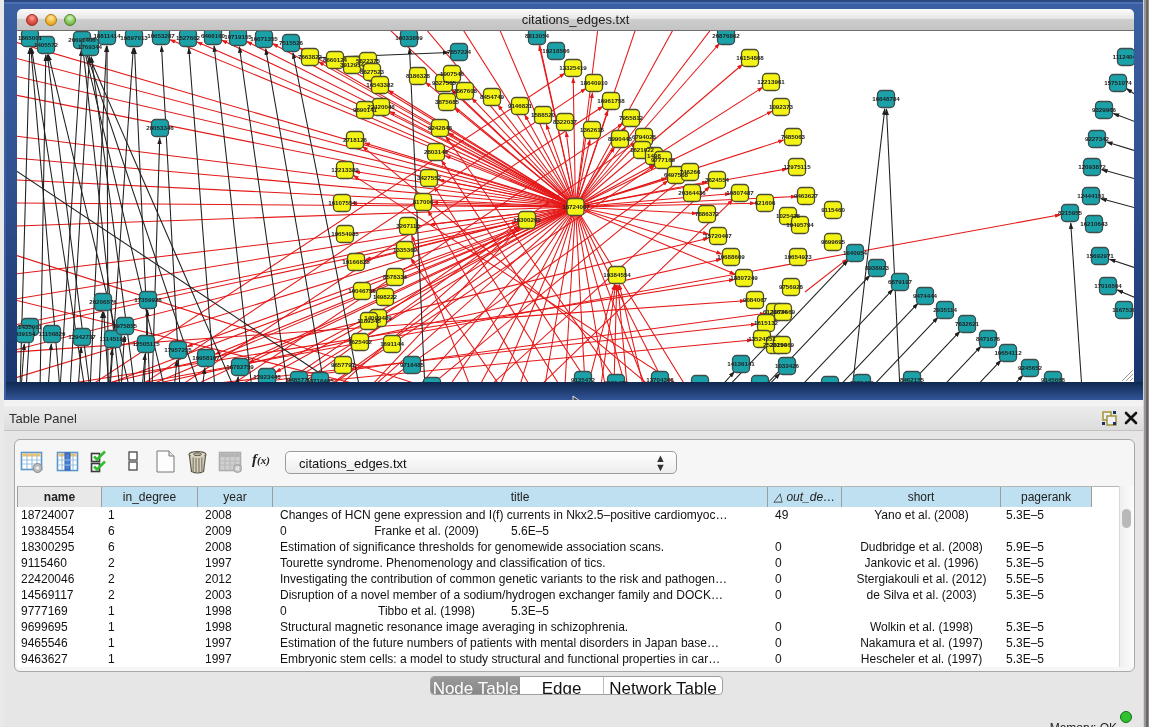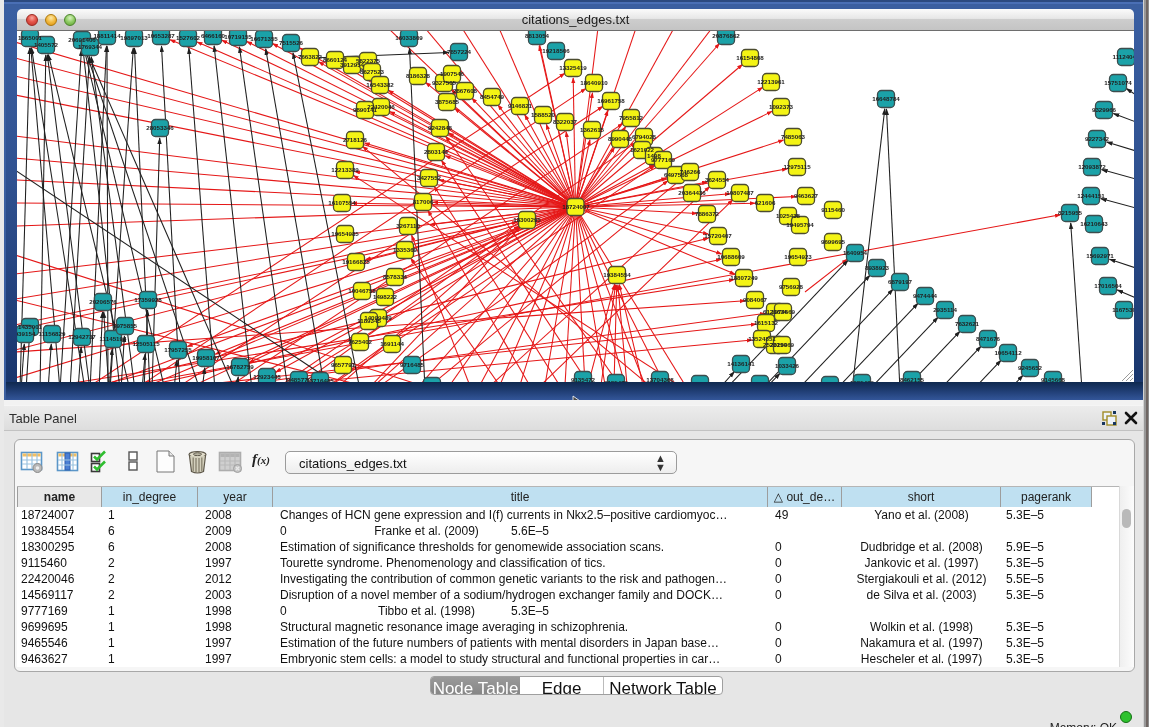--- a/index.html
+++ b/index.html
@@ -46,21 +46,21 @@
 .ticon { position:absolute; top:9px; }
 #combo { position:absolute; left:271px; top:10px; width:392px; height:23px; background:linear-gradient(to bottom,#ffffff,#ededed); border:1px solid #9b9b9b; border-radius:5px; }
 #combo .ct { position:absolute; left:13px; top:4px; font-size:13px; color:#111; }
 #combo .ar { position:absolute; right:10px; top:2px; font-size:11px; color:#333; line-height:9px; text-align:center; }
 
 
 #thead { left:17px; top:486px; width:1075px; height:21px; display:flex; font-size:12px; color:#222; border-top:1px solid #b5b5b5; }
 #thead div { border-right:1px solid #9d9d9d; border-bottom:1px solid #9d9d9d; background:#bfe0f1; text-align:center; padding-top:3px; height:21px; }
 #thead .h0 { width:85px; background:#e8e8e8; border-left:1px solid #9d9d9d;font-weight:bold; }
 #thead .h1 { width:96px; } #thead .h2 { width:75px;text-align:center; } #thead .h3 { width:495px; }
-#thead .h4 { width:74px; } #thead .h5 { width:159px; } #thead .h6 { width:91px; }
+#thead .h4 { width:74px;font-style:italic; } #thead .h5 { width:159px; } #thead .h6 { width:91px; }
 #tbody { left:17px; top:507px; width:1102px; height:160px; background:#fff; font-size:12px; color:#111; }
 .tr { display:flex; height:16px; line-height:16px; white-space:nowrap; }
 .tr div { overflow:hidden; }
 .c0 { width:85px; padding-left:4px; } .c1 { width:96px; padding-left:6px; }
 .c2 { width:75px; padding-left:7px; } .c3 { width:495px; padding-left:7px; }
 .c4 { width:74px; padding-left:7px; } .c5 { width:159px; text-align:center; }
 .c6 { width:91px; padding-left:5px; }
 #tfill { left:1092px; top:486px; width:27px; height:181px; background:#fff; border-top:1px solid #b5b5b5; }
 #sbar { left:1119px; top:486px; width:15px; height:181px; background:linear-gradient(to right,#efefef,#fcfcfc); border-left:1px solid #d9d9d9; }
 #sthumb { left:1122px; top:509px; width:9px; height:19px; background:#b9b9b9; border-radius:5px; }
@@ -719,21 +719,21 @@
         <div class="c4">0</div>
         <div class="c5">Dudbridge et al. (2008)</div>
         <div class="c6">5.9E–5</div>
       </div>
 <div class="tr">
         <div class="c0">9115460</div>
         <div class="c1">2</div>
         <div class="c2">1997</div>
         <div class="c3">Tourette syndrome. Phenomenology and classification of tics.</div>
         <div class="c4">0</div>
-        <div class="c5">Jankovic et al. (1997)</div>
+        <div class="c5">Jankovic et al. (1996)</div>
         <div class="c6">5.3E–5</div>
       </div>
 <div class="tr">
         <div class="c0">22420046</div>
         <div class="c1">2</div>
         <div class="c2">2012</div>
         <div class="c3">Investigating the contribution of common genetic variants to the risk and pathogen…</div>
         <div class="c4">0</div>
         <div class="c5">Stergiakouli et al. (2012)</div>
         <div class="c6">5.5E–5</div>

